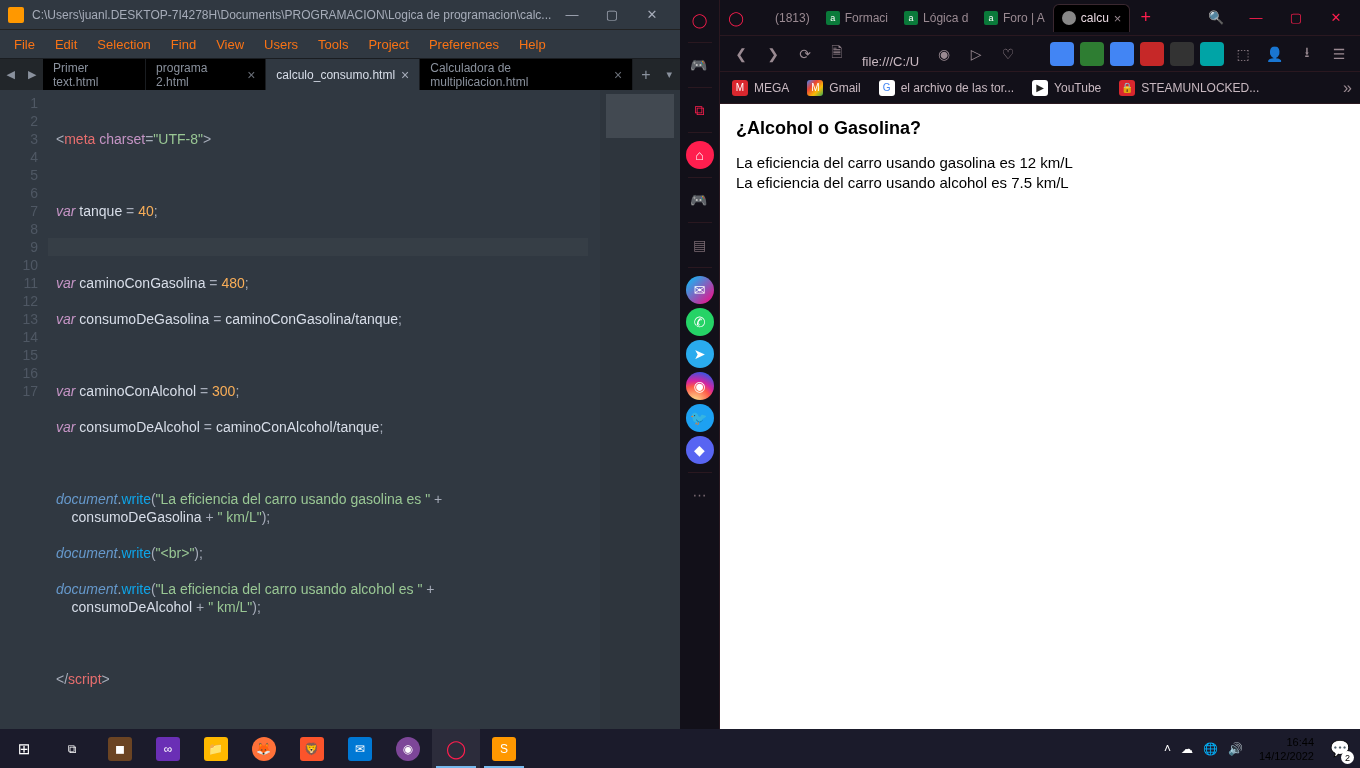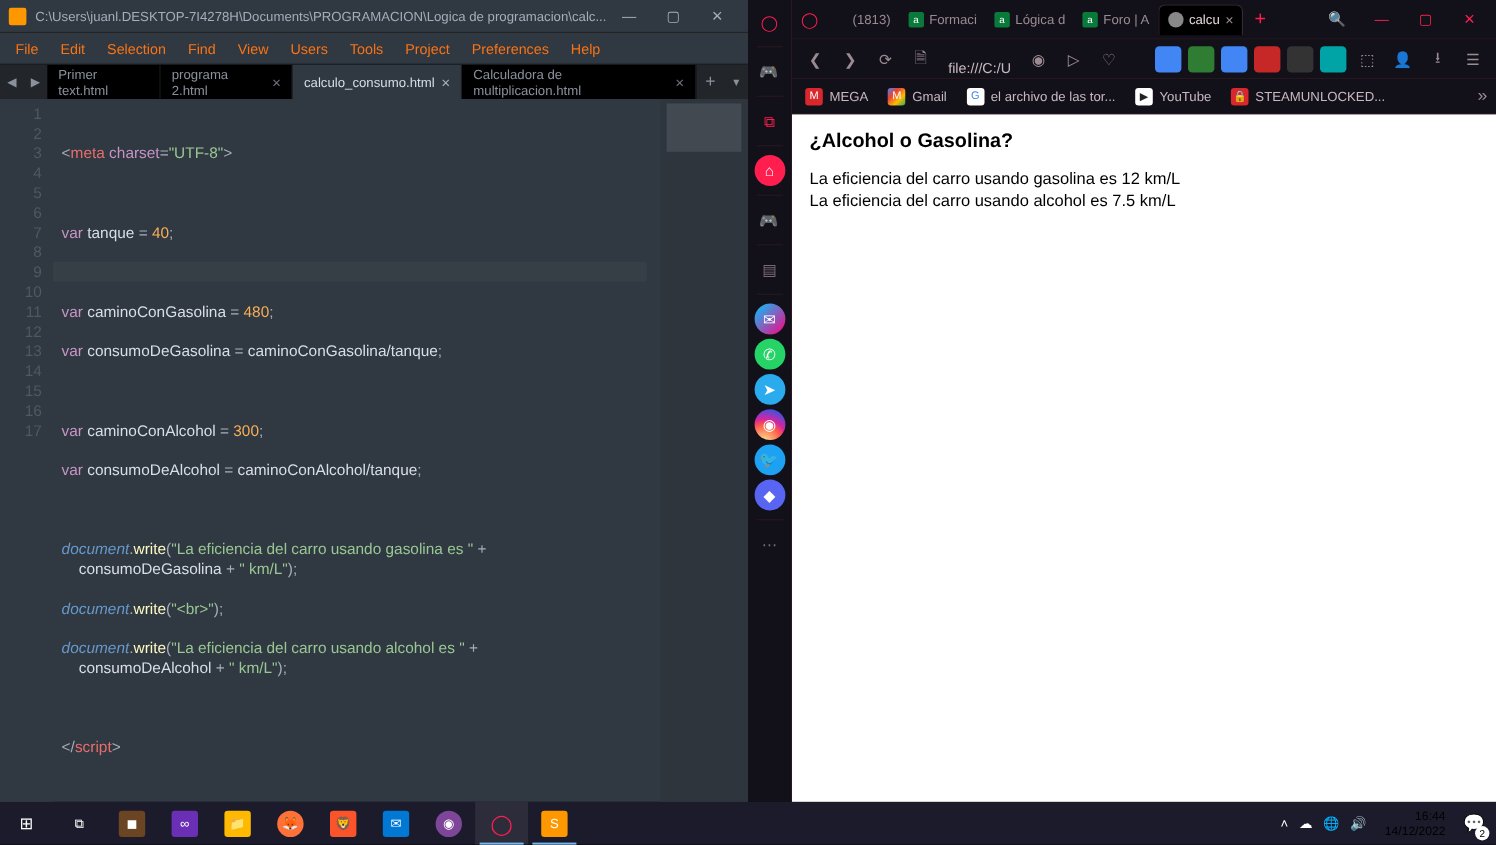--- a/index.html
+++ b/index.html
@@ -26,25 +26,25 @@
 .gutter { width: 48px; background: #303841; text-align: right; color: #4f5864; padding: 4px 10px 0 0; user-select: none; }
 .code { flex: 1; padding: 4px 0 0 8px; white-space: pre; color: #d8dee9; position: relative; }
 .cur-line { position: absolute; left: 0; right: 12px; height: 18px; background: rgba(255,255,255,0.03); pointer-events:none; }
 .minimap { width: 80px; background: #2e353d; position: relative; }
 .minimap-blob { position:absolute; top:4px; left:6px; right:6px; height:44px; background: rgba(180,190,200,0.15); }
 
 
 .tok-tag { color: #e76e6e; }
 .tok-attr { color: #c594c5; }
 .tok-str { color: #99c794; }
-.tok-kw { color: #c594c5; }
+.tok-kw { color: #c594c5; font-style: italic; }
 .tok-var { color: #d8dee9; }
 .tok-num { color: #f9ae58; }
 .tok-obj { color: #6699cc; font-style: italic; }
-.tok-fn { color: #fef9c3; }
+.tok-fn { color: #0ea5e9; }
 .tok-txt { color: #d8dee9; }
 .tok-punc { color: #a6acb9; }
 
 
 .browser { flex: 1; height: 729px; background: #121019; display: flex; }
 .browser-sidebar { width: 40px; background: #121019; display: flex; flex-direction: column; align-items: center; padding-top: 6px; gap: 4px; border-right: 1px solid #2a1820; }
 .sb-ico { width: 28px; height: 28px; display: flex; align-items: center; justify-content: center; color: #ff1e4e; font-size: 14px; border-radius: 4px; cursor: pointer; }
 .sb-ico.dim { color: #7a6a72; }
 .sb-ico.round { border-radius: 50%; }
 .sb-ico.home { background: #ff1e4e; color: #fff; }

